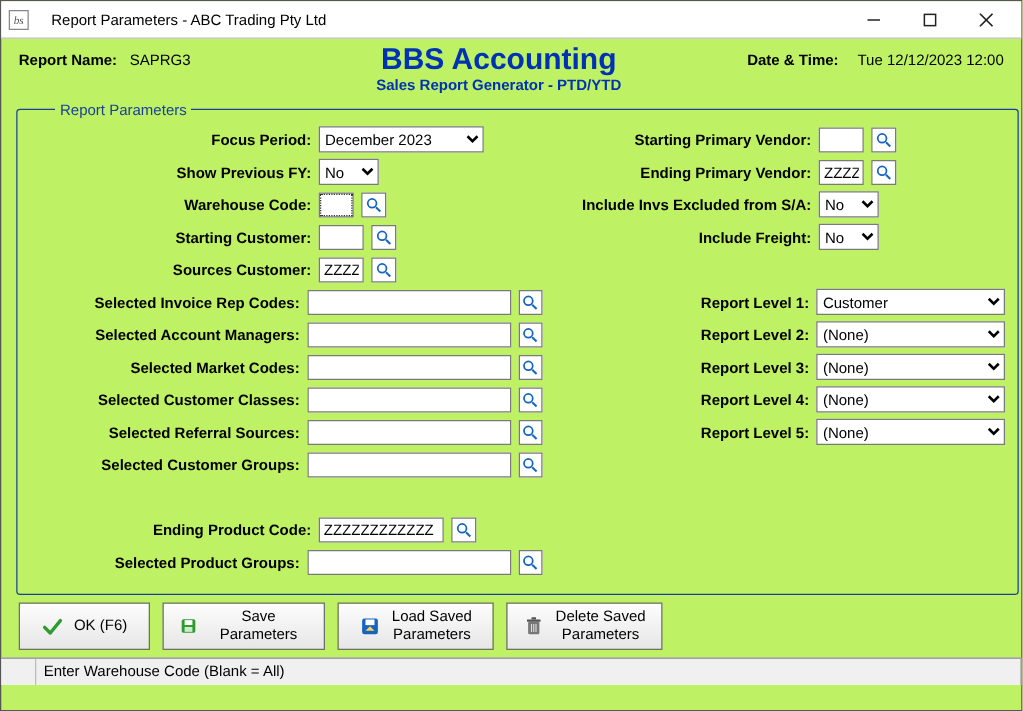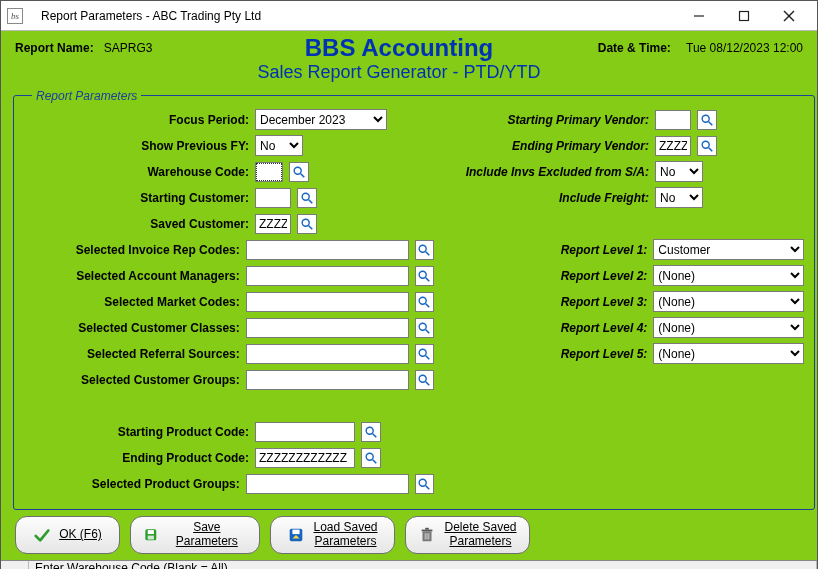--- a/index.html
+++ b/index.html
@@ -8,21 +8,21 @@
     font-family: "Segoe UI", Tahoma, Arial, sans-serif;
     font-size: 12px;
     background: #d6d6d6;
     width: 818px;
     height: 569px;
     overflow: hidden;
   }
   .window {
     width: 818px;
     height: 569px;
-    background: #84cc16;
+    background: #bef264;
     border: 1px solid #555;
     display: flex;
     flex-direction: column;
   }
   .titlebar {
     height: 30px;
     background: #fff;
     border-bottom: 1px solid #bbb;
     display: flex;
     align-items: center;
@@ -44,67 +44,65 @@
   }
   .header-row {
     display:flex;
     padding: 4px 14px 0 14px;
     align-items:flex-start;
   }
   .header-left { width: 210px; font-size:12px; padding-top:6px;}
   .header-left b { font-weight:bold; }
   .header-center { flex:1; text-align:center; }
   .header-center .h1 { color:#0033b3; font-weight:bold; font-size:24px; line-height:1.1;}
-  .header-center .h2 { color:#0033b3; font-weight:normal; font-size:18px; line-height:1.3;}
+  .header-center .h2 { color:#0033b3; font-weight:bold; font-size:12px; line-height:1.3;}
   .header-right { width:230px; text-align:right; font-size:12px; padding-top:6px; white-space:nowrap;}
   .header-right b { font-weight:bold; margin-right:12px;}
   fieldset.params {
     margin: 4px 12px 6px 12px;
     border:1px solid #1a3f9c;
     border-radius:3px;
     padding: 6px 10px 14px 10px;
     position:relative;
   }
   fieldset.params > legend {
     color:#1a3f9c; font-size:12px; padding:0 4px;
-    margin-left:8px;
-    font-style:italic;
+    margin-left:20px;
   }
   .cols { display:flex; gap:30px; }
   .col { display:flex; flex-direction:column; gap:4px; }
   .col.left { width: 410px; }
   .col.right { width: 340px; }
   .row { display:flex; align-items:center; height:22px; gap:6px;}
   .row .lbl { text-align:right; font-weight:bold; font-size:12px; color:#000;}
   .col.left .lbl { width:225px; }
-  .col.right .lbl { width:185px;font-style:italic; }
+  .col.right .lbl { width:185px; }
   .spacer { height:22px; }
   input.txt { height:20px; padding:1px 3px; border:1px solid #7a7a7a; font-family:inherit; font-size:12px; background:#fff;}
   input.txt.tiny { width:28px; }
   input.txt.small { width:36px; }
   input.txt.med { width:100px; }
   input.txt.big { width:168px; }
   .look {
     width:20px; height:20px; border:1px solid #7a7a7a;
     display:inline-flex; align-items:center; justify-content:center;
     background:#fff; cursor:pointer; padding:0;
   }
   .look svg { width:14px; height:14px; }
   select.sel { height:21px; border:1px solid #7a7a7a; font-family:inherit; font-size:12px; background:#fff;}
   select.sel.yn { width:48px; }
   select.sel.focus { width:132px; }
   select.sel.level { width:152px; }
   .btnbar { display:flex; gap:10px; padding:0 14px 6px 14px;}
   .btn {
-    border:1px solid #707070; border-radius:12px;
+    border:1px solid #707070; border-radius:0;
     background:linear-gradient(#fdfdfd,#e6e6e6);
     display:flex; align-items:center; justify-content:center;
     gap:8px; padding:4px 12px; height:38px; font-size:12px;
     cursor:pointer;
-    text-decoration:underline;
   }
   .btn .blabel { text-align:center; line-height:1.15;}
   .btn .blabel.two { white-space:pre; }
   .btn .ico { width:18px; height:18px; display:flex; align-items:center; justify-content:center;}
   .statusbar {
     height:22px; border-top:1px solid #888;
     display:flex; align-items:center; padding:0 0 0 0;
     background:#f0f0f0;
   }
   .statusbar .gap { width:28px; height:100%; border-right:1px solid #bbb;}
@@ -142,21 +140,21 @@
     <div class="header-left">
       <b>Report Name:</b>
       &nbsp;&nbsp;<span>SAPRG3</span>
     </div>
     <div class="header-center">
       <div class="h1">BBS Accounting</div>
       <div class="h2">Sales Report Generator - PTD/YTD</div>
     </div>
     <div class="header-right">
       <b>Date &amp; Time:</b>
-      <span>Tue 08/12/2023 12:00</span>
+      <span>Tue 12/12/2023 12:00</span>
     </div>
   </div>
 
   <fieldset class="params">
     <legend>Report Parameters</legend>
     <div class="cols">
 
       <div class="col left">
 
         <div class="row">
@@ -189,21 +187,21 @@
           <input class="txt small" value="" style="">
           <button class="look">
             <svg viewBox="0 0 16 16">
                 <circle cx="6.5" cy="6.5" r="4" fill="none" stroke="#1565c0" stroke-width="1.6"></circle>
                 <line x1="10" y1="10" x2="14" y2="14" stroke="#1565c0" stroke-width="1.8"></line>
               </svg>
           </button>
         </div>
 
         <div class="row">
-          <span class="lbl">Saved Customer:</span>
+          <span class="lbl">Sources Customer:</span>
           <input class="txt small" value="ZZZZZZ" style="">
           <button class="look">
             <svg viewBox="0 0 16 16">
                 <circle cx="6.5" cy="6.5" r="4" fill="none" stroke="#1565c0" stroke-width="1.6"></circle>
                 <line x1="10" y1="10" x2="14" y2="14" stroke="#1565c0" stroke-width="1.8"></line>
               </svg>
           </button>
         </div>
 
         <div class="row">
@@ -267,30 +265,20 @@
           <button class="look">
             <svg viewBox="0 0 16 16">
                 <circle cx="6.5" cy="6.5" r="4" fill="none" stroke="#1565c0" stroke-width="1.6"></circle>
                 <line x1="10" y1="10" x2="14" y2="14" stroke="#1565c0" stroke-width="1.8"></line>
               </svg>
           </button>
         </div>
 
         <div class="spacer"></div>
 
-        <div class="row">
-          <span class="lbl">Starting Product Code:</span>
-          <input class="txt med" value="" style="">
-          <button class="look">
-            <svg viewBox="0 0 16 16">
-                <circle cx="6.5" cy="6.5" r="4" fill="none" stroke="#1565c0" stroke-width="1.6"></circle>
-                <line x1="10" y1="10" x2="14" y2="14" stroke="#1565c0" stroke-width="1.8"></line>
-              </svg>
-          </button>
-        </div>
 
         <div class="row">
           <span class="lbl">Ending Product Code:</span>
           <input class="txt med" value="ZZZZZZZZZZZZ" style="">
           <button class="look">
             <svg viewBox="0 0 16 16">
                 <circle cx="6.5" cy="6.5" r="4" fill="none" stroke="#1565c0" stroke-width="1.6"></circle>
                 <line x1="10" y1="10" x2="14" y2="14" stroke="#1565c0" stroke-width="1.8"></line>
               </svg>
           </button>

